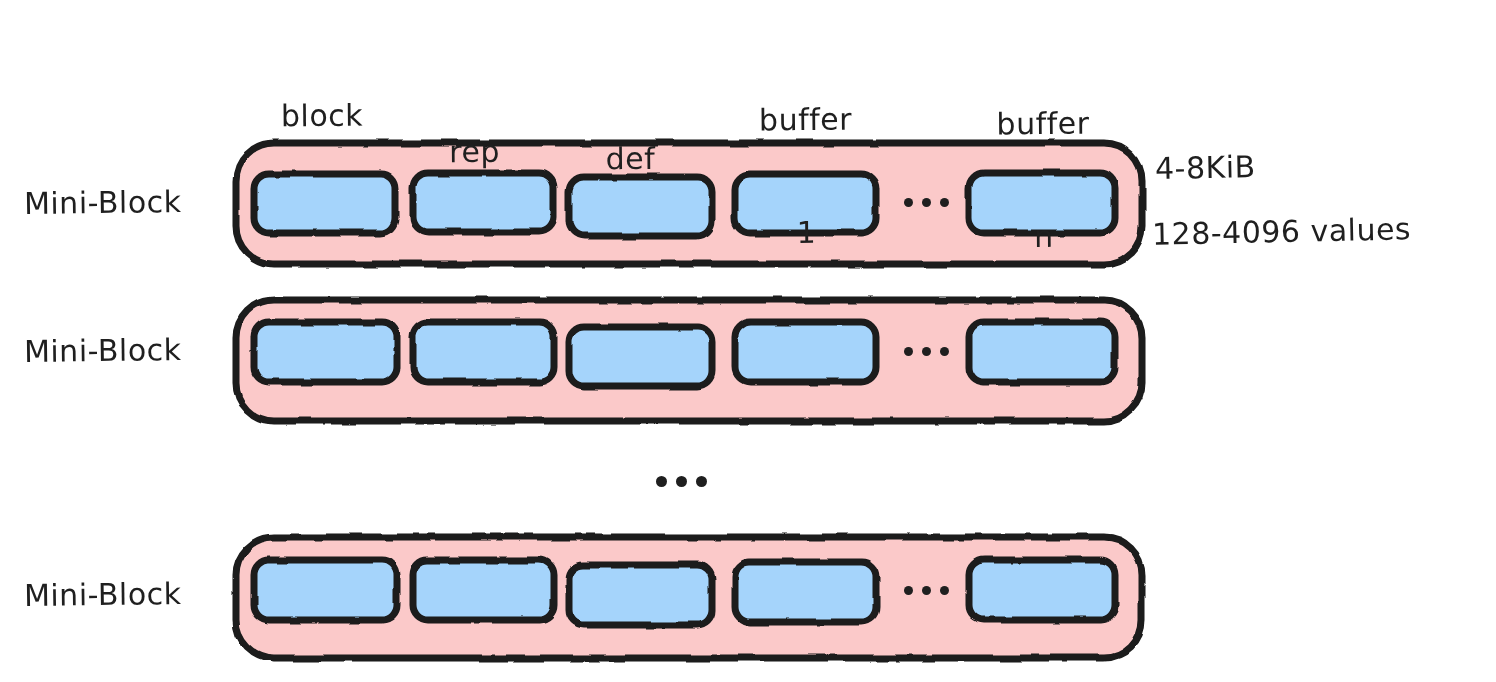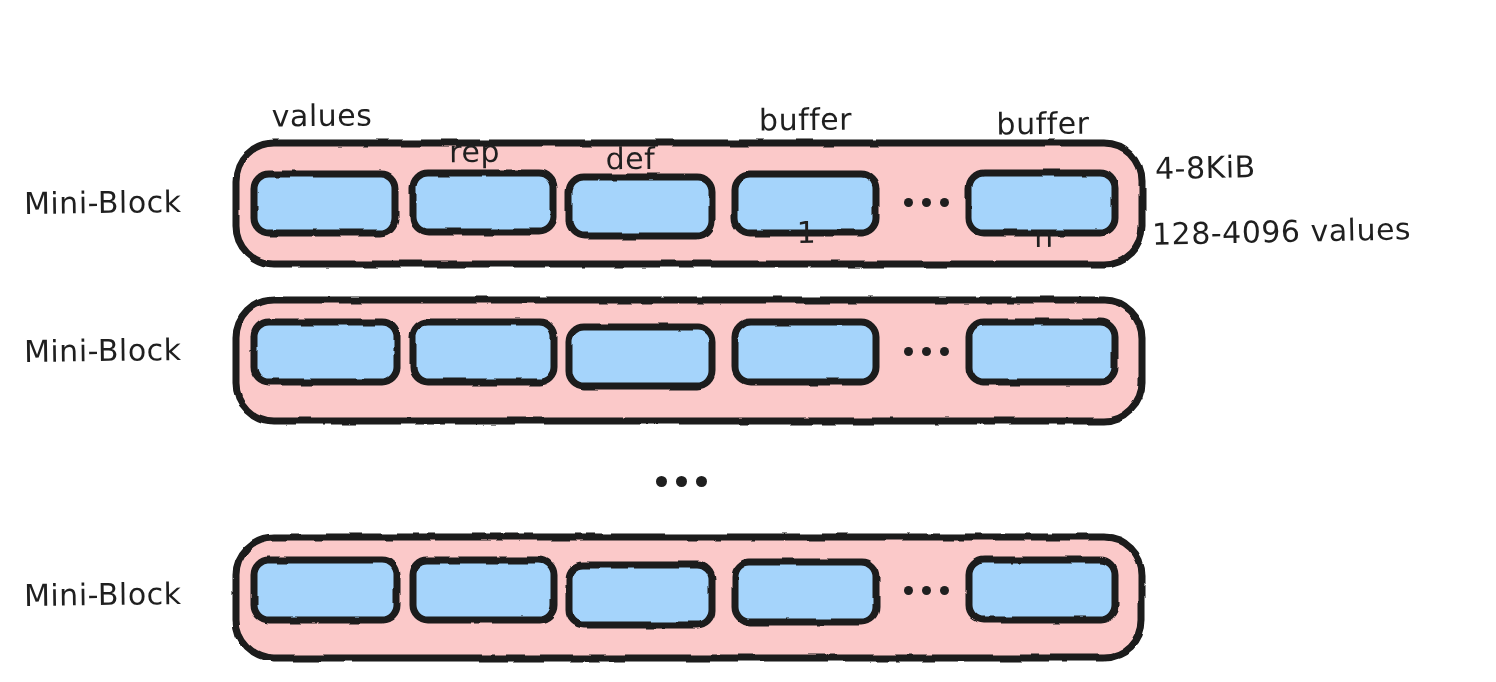--- a/index.html
+++ b/index.html
@@ -111,21 +111,21 @@
       <rect x="236" y="537" width="906" height="121" rx="38" ry="38" fill="#FBC9C9" stroke="#1a1a1a" stroke-width="7" stroke-linejoin="round"></rect>
       <rect x="254" y="560" width="143" height="60" rx="15" ry="15" fill="#A5D4FB" stroke="#1a1a1a" stroke-width="7" stroke-linejoin="round"></rect>
       <rect x="413" y="560" width="141" height="60" rx="15" ry="15" fill="#A5D4FB" stroke="#1a1a1a" stroke-width="7" stroke-linejoin="round"></rect>
       <rect x="569" y="565" width="143" height="60" rx="15" ry="15" fill="#A5D4FB" stroke="#1a1a1a" stroke-width="7" stroke-linejoin="round"></rect>
       <rect x="735" y="562" width="141" height="60" rx="15" ry="15" fill="#A5D4FB" stroke="#1a1a1a" stroke-width="7" stroke-linejoin="round"></rect>
       <rect x="969" y="560" width="146" height="60" rx="15" ry="15" fill="#A5D4FB" stroke="#1a1a1a" stroke-width="7" stroke-linejoin="round"></rect>
     </g>
   </svg>
 
   <div class="hand-text col-label two-line" style="left:252px; top:22px; width:140px;">
-    <div>values</div>
+    <div>block</div>
   </div>
 
   <div class="hand-text col-label" style="left:407px; top:68px; width:135px;">
     <div>rep</div>
   </div>
 
   <div class="hand-text col-label" style="left:563px; top:75px; width:135px;">
     <div>def</div>
   </div>
 

